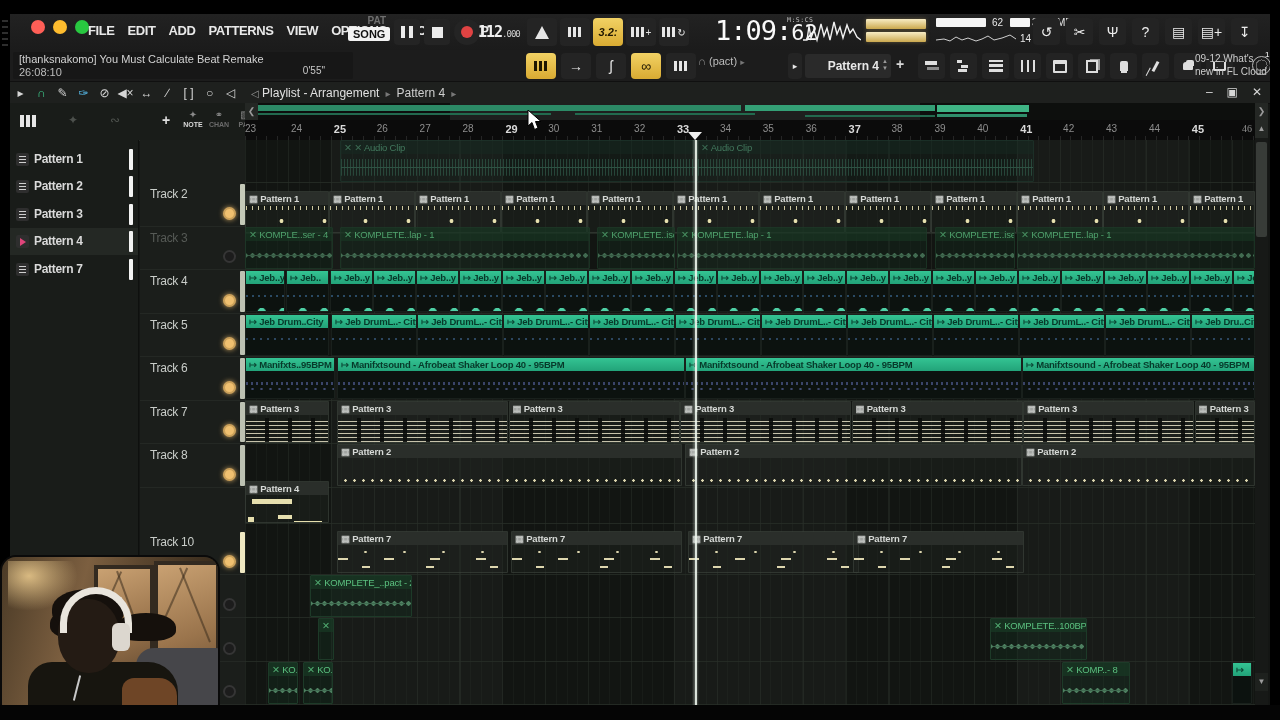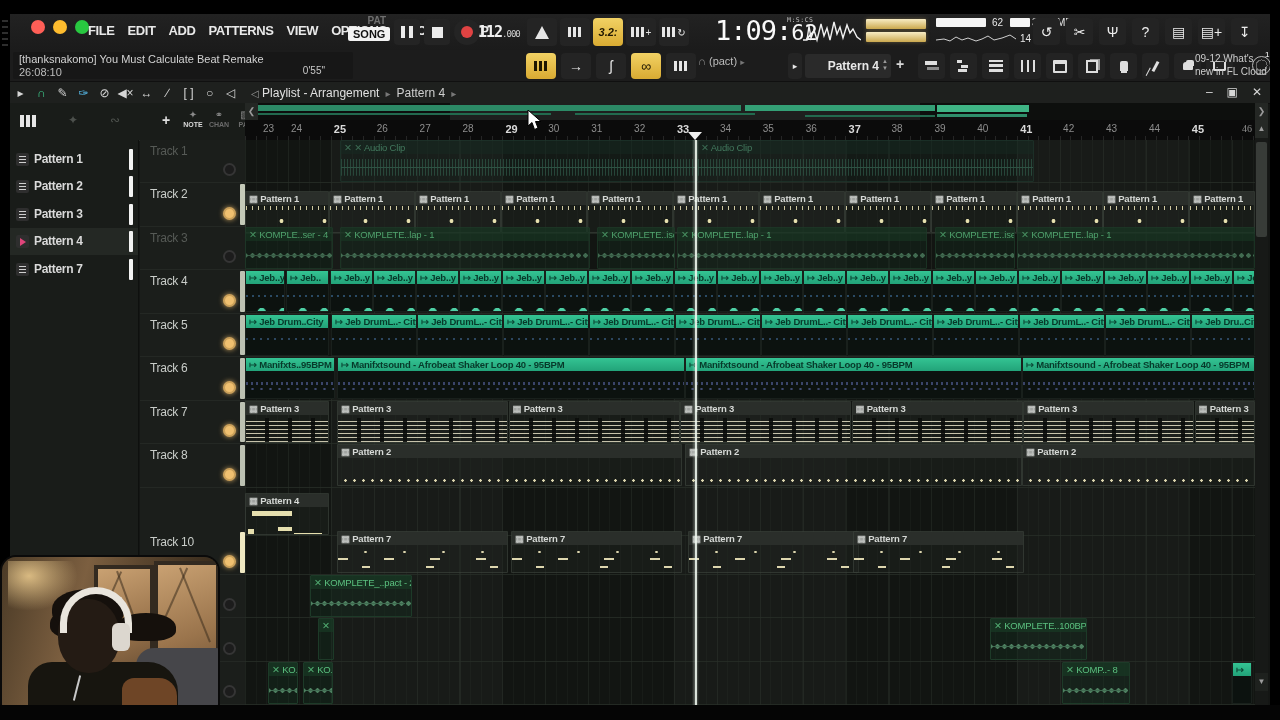--- a/index.html
+++ b/index.html
@@ -423,21 +423,21 @@
         <div class="mmseg" style="left:692px;top:2px;width:92px;height:7px;background:#3fb585"></div>
         <div class="mmseg" style="left:6px;top:10px;width:300px;height:2px;background:#226a4e"></div>
         <div class="mmseg" style="left:330px;top:10px;width:180px;height:2px;background:#226a4e"></div>
         <div class="mmseg" style="left:560px;top:12px;width:130px;height:2px;background:#226a4e"></div>
         <div class="mmseg" style="left:692px;top:11px;width:90px;height:3px;background:#2f8f6b"></div>
       </div>
       <div class="mmbtn" style="left:235px">❮</div>
       <div id="navr">❯</div>
 
       <div id="ruler">
-          <div class="rnum" style="left: 18px;">23</div>
+          <div class="rnum" style="left: 0;">23</div>
           <div class="rnum" style="left: 45.9px;">24</div>
           <div class="rnum bold" style="left: 88.8px;">25</div>
           <div class="rnum" style="left: 131.7px;">26</div>
           <div class="rnum" style="left: 174.6px;">27</div>
           <div class="rnum" style="left: 217.5px;">28</div>
           <div class="rnum bold" style="left: 260.4px;">29</div>
           <div class="rnum" style="left: 303.3px;">30</div>
           <div class="rnum" style="left: 346.2px;">31</div>
           <div class="rnum" style="left: 389.1px;">32</div>
           <div class="rnum bold" style="left: 432px;">33</div>
@@ -489,24 +489,20 @@
           <div class="prow" style="top: 115.6px;">
             <div class="pico">
               <i></i>
             </div>
             <div class="plabel">Pattern 7</div>
             <div class="pmeter"></div>
           </div>
         </div>
 
       <div id="theads">
-          <div class="thead dim" style="top: 0px; height: 43.46px;">
-            <div class="tname">Track 1</div>
-            <div class="led"></div>
-          </div>
           <div class="thead" style="top: 43.46px; height: 43.46px;">
             <div class="tname">Track 2</div>
             <div class="led on"></div>
             <div class="tmeter" style="background: rgb(196, 201, 184); height: 40.46px;"></div>
           </div>
           <div class="thead dim" style="top: 86.92px; height: 43.46px;">
             <div class="tname">Track 3</div>
             <div class="led"></div>
           </div>
           <div class="thead" style="top: 130.38px; height: 43.46px;">
@@ -843,21 +839,21 @@
             </div>
             <div class="clip pattern" style="left: 440px; width: 337px;">
               <div class="chead"><span style="opacity:.85">▦ </span><span>Pattern 2</span></div>
               <div class="cbody b-dots"></div>
             </div>
             <div class="clip pattern" style="left: 777px; width: 233px;">
               <div class="chead"><span style="opacity:.85">▦ </span><span>Pattern 2</span></div>
               <div class="cbody b-dots"></div>
             </div>
           </div>
-          <div class="grow" style="top: 353px;">
+          <div class="grow" style="top: 341px;">
             <div class="clip pattern" style="left: 0px; width: 84px;">
               <div class="chead"><span style="opacity:.85">▦ </span><span>Pattern 4</span></div>
               <div class="cbody b-few"></div>
             </div>
           </div>
           <div class="grow" style="top: 391.14px;">
             <div class="clip pattern" style="left: 92px; width: 171px;">
               <div class="chead"><span style="opacity:.85">▦ </span><span>Pattern 7</span></div>
               <div class="cbody b-dashes"></div>
             </div>

